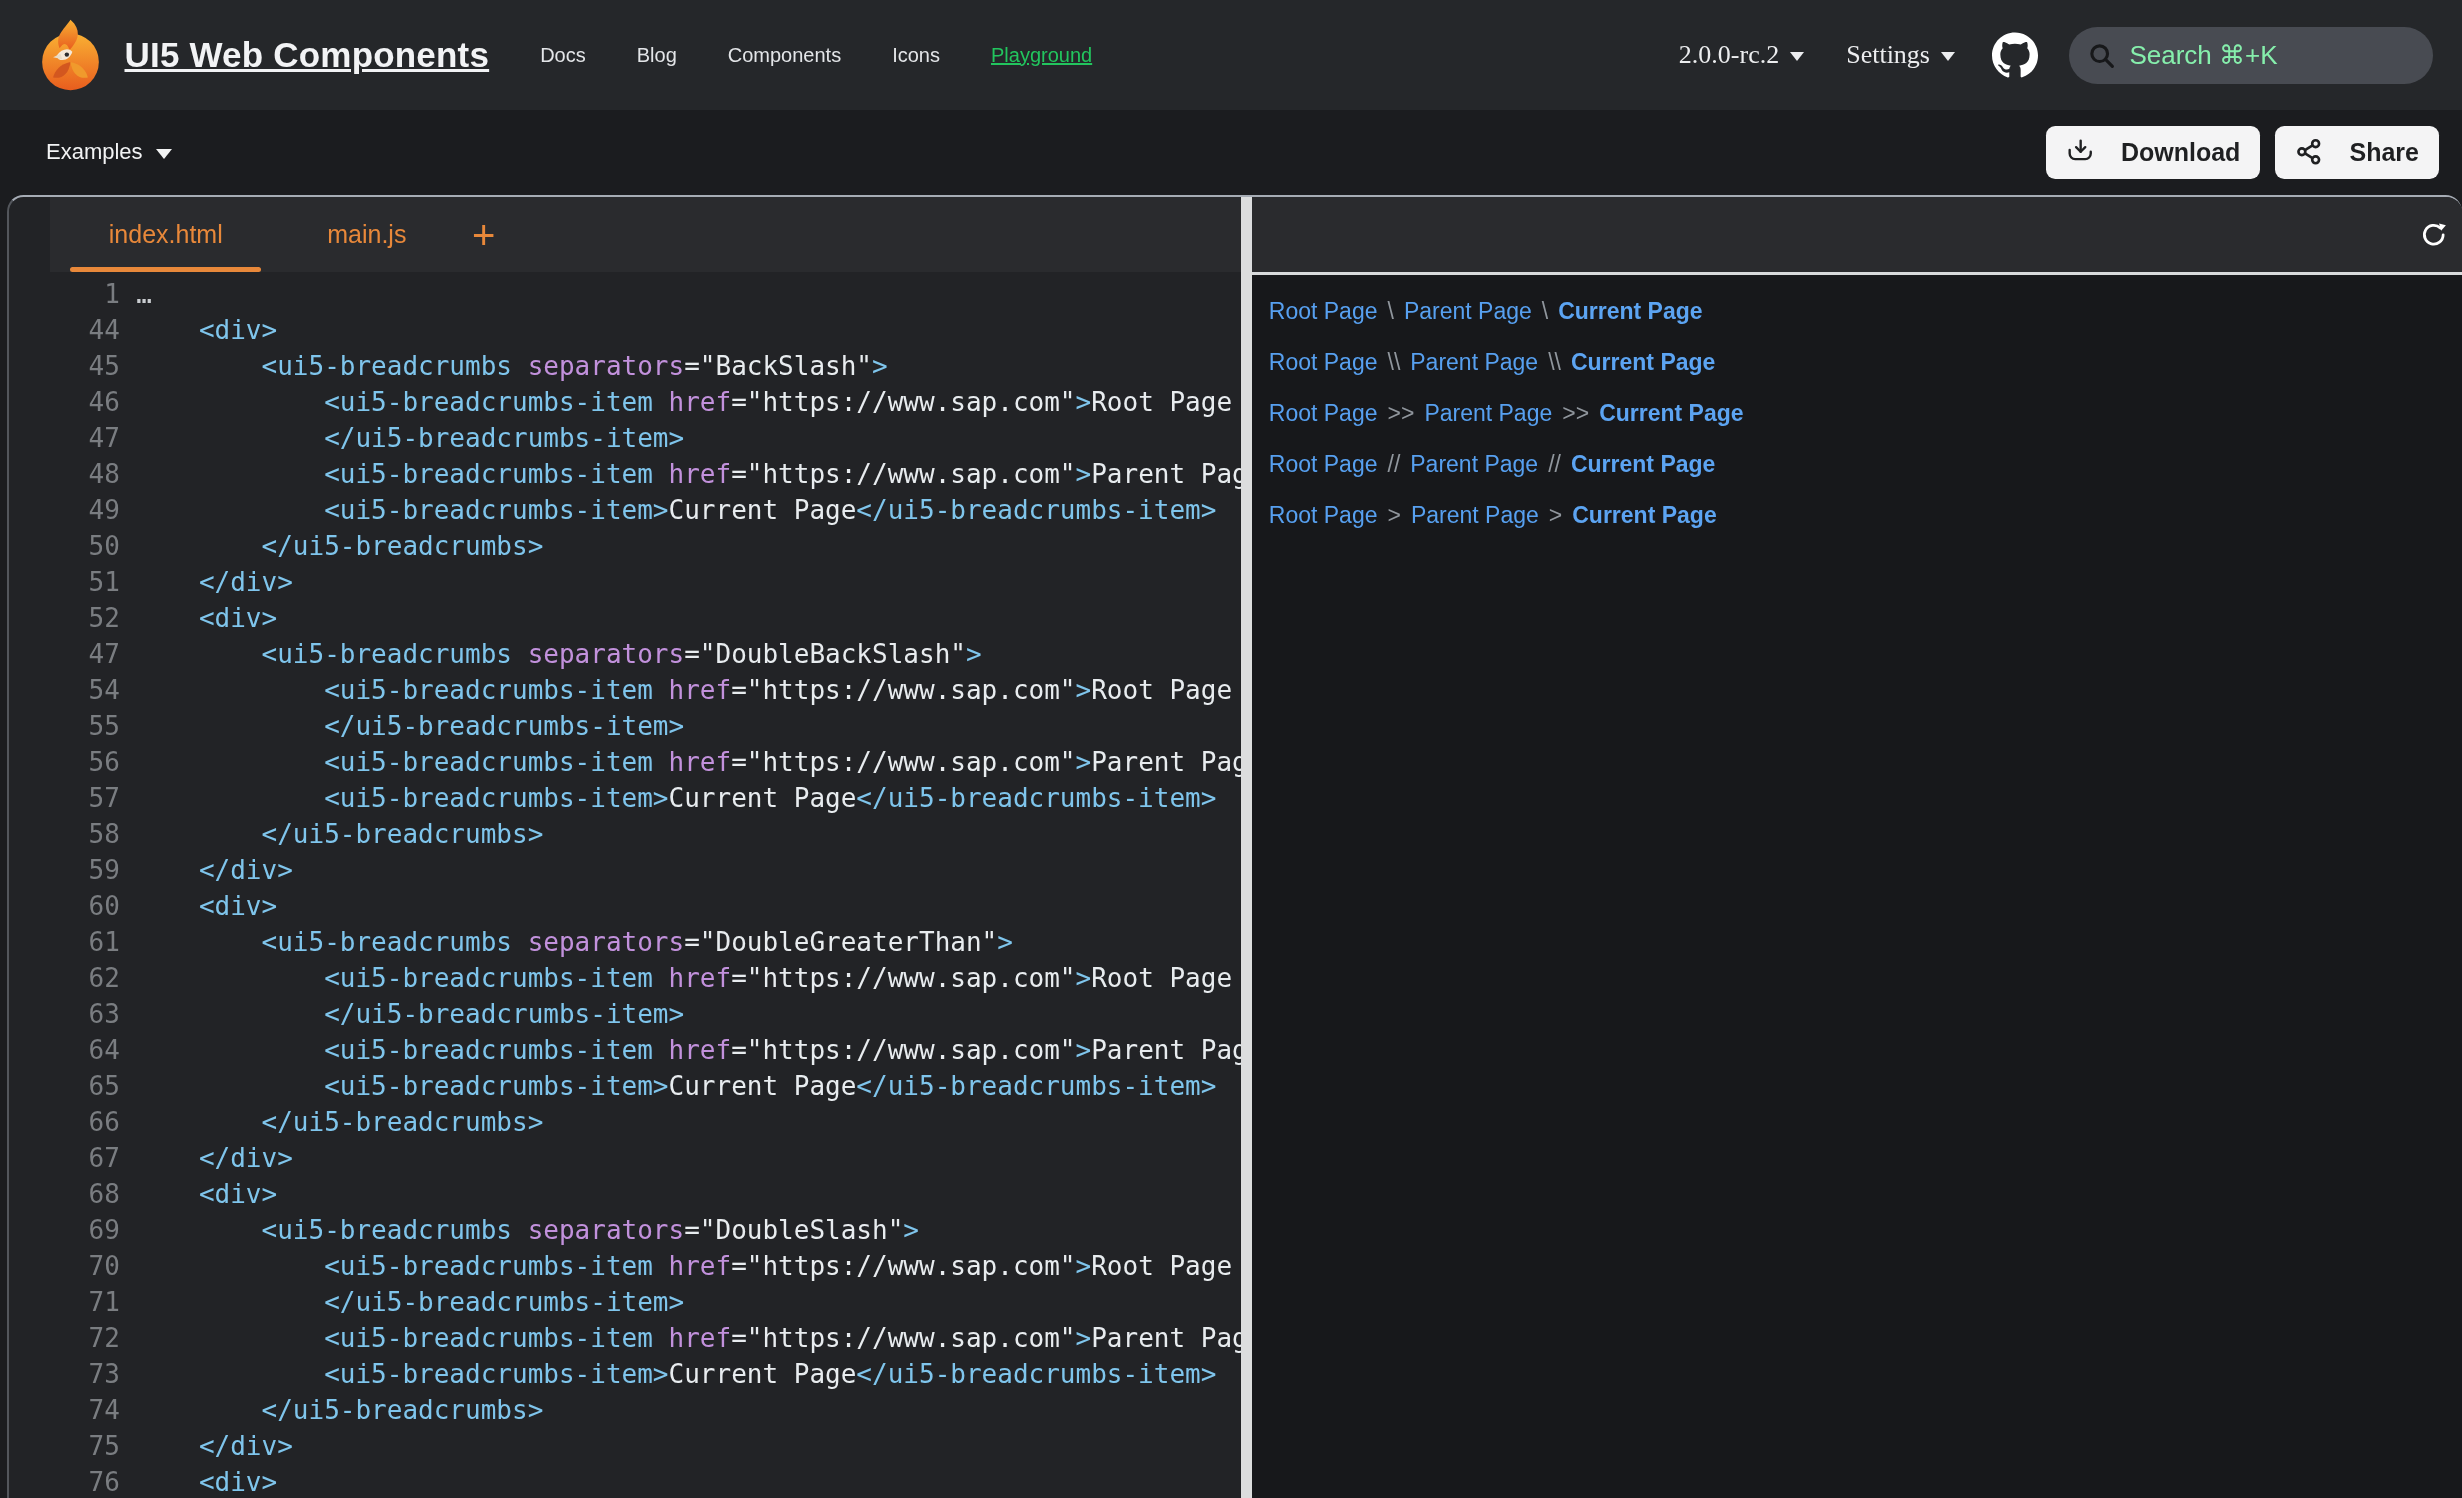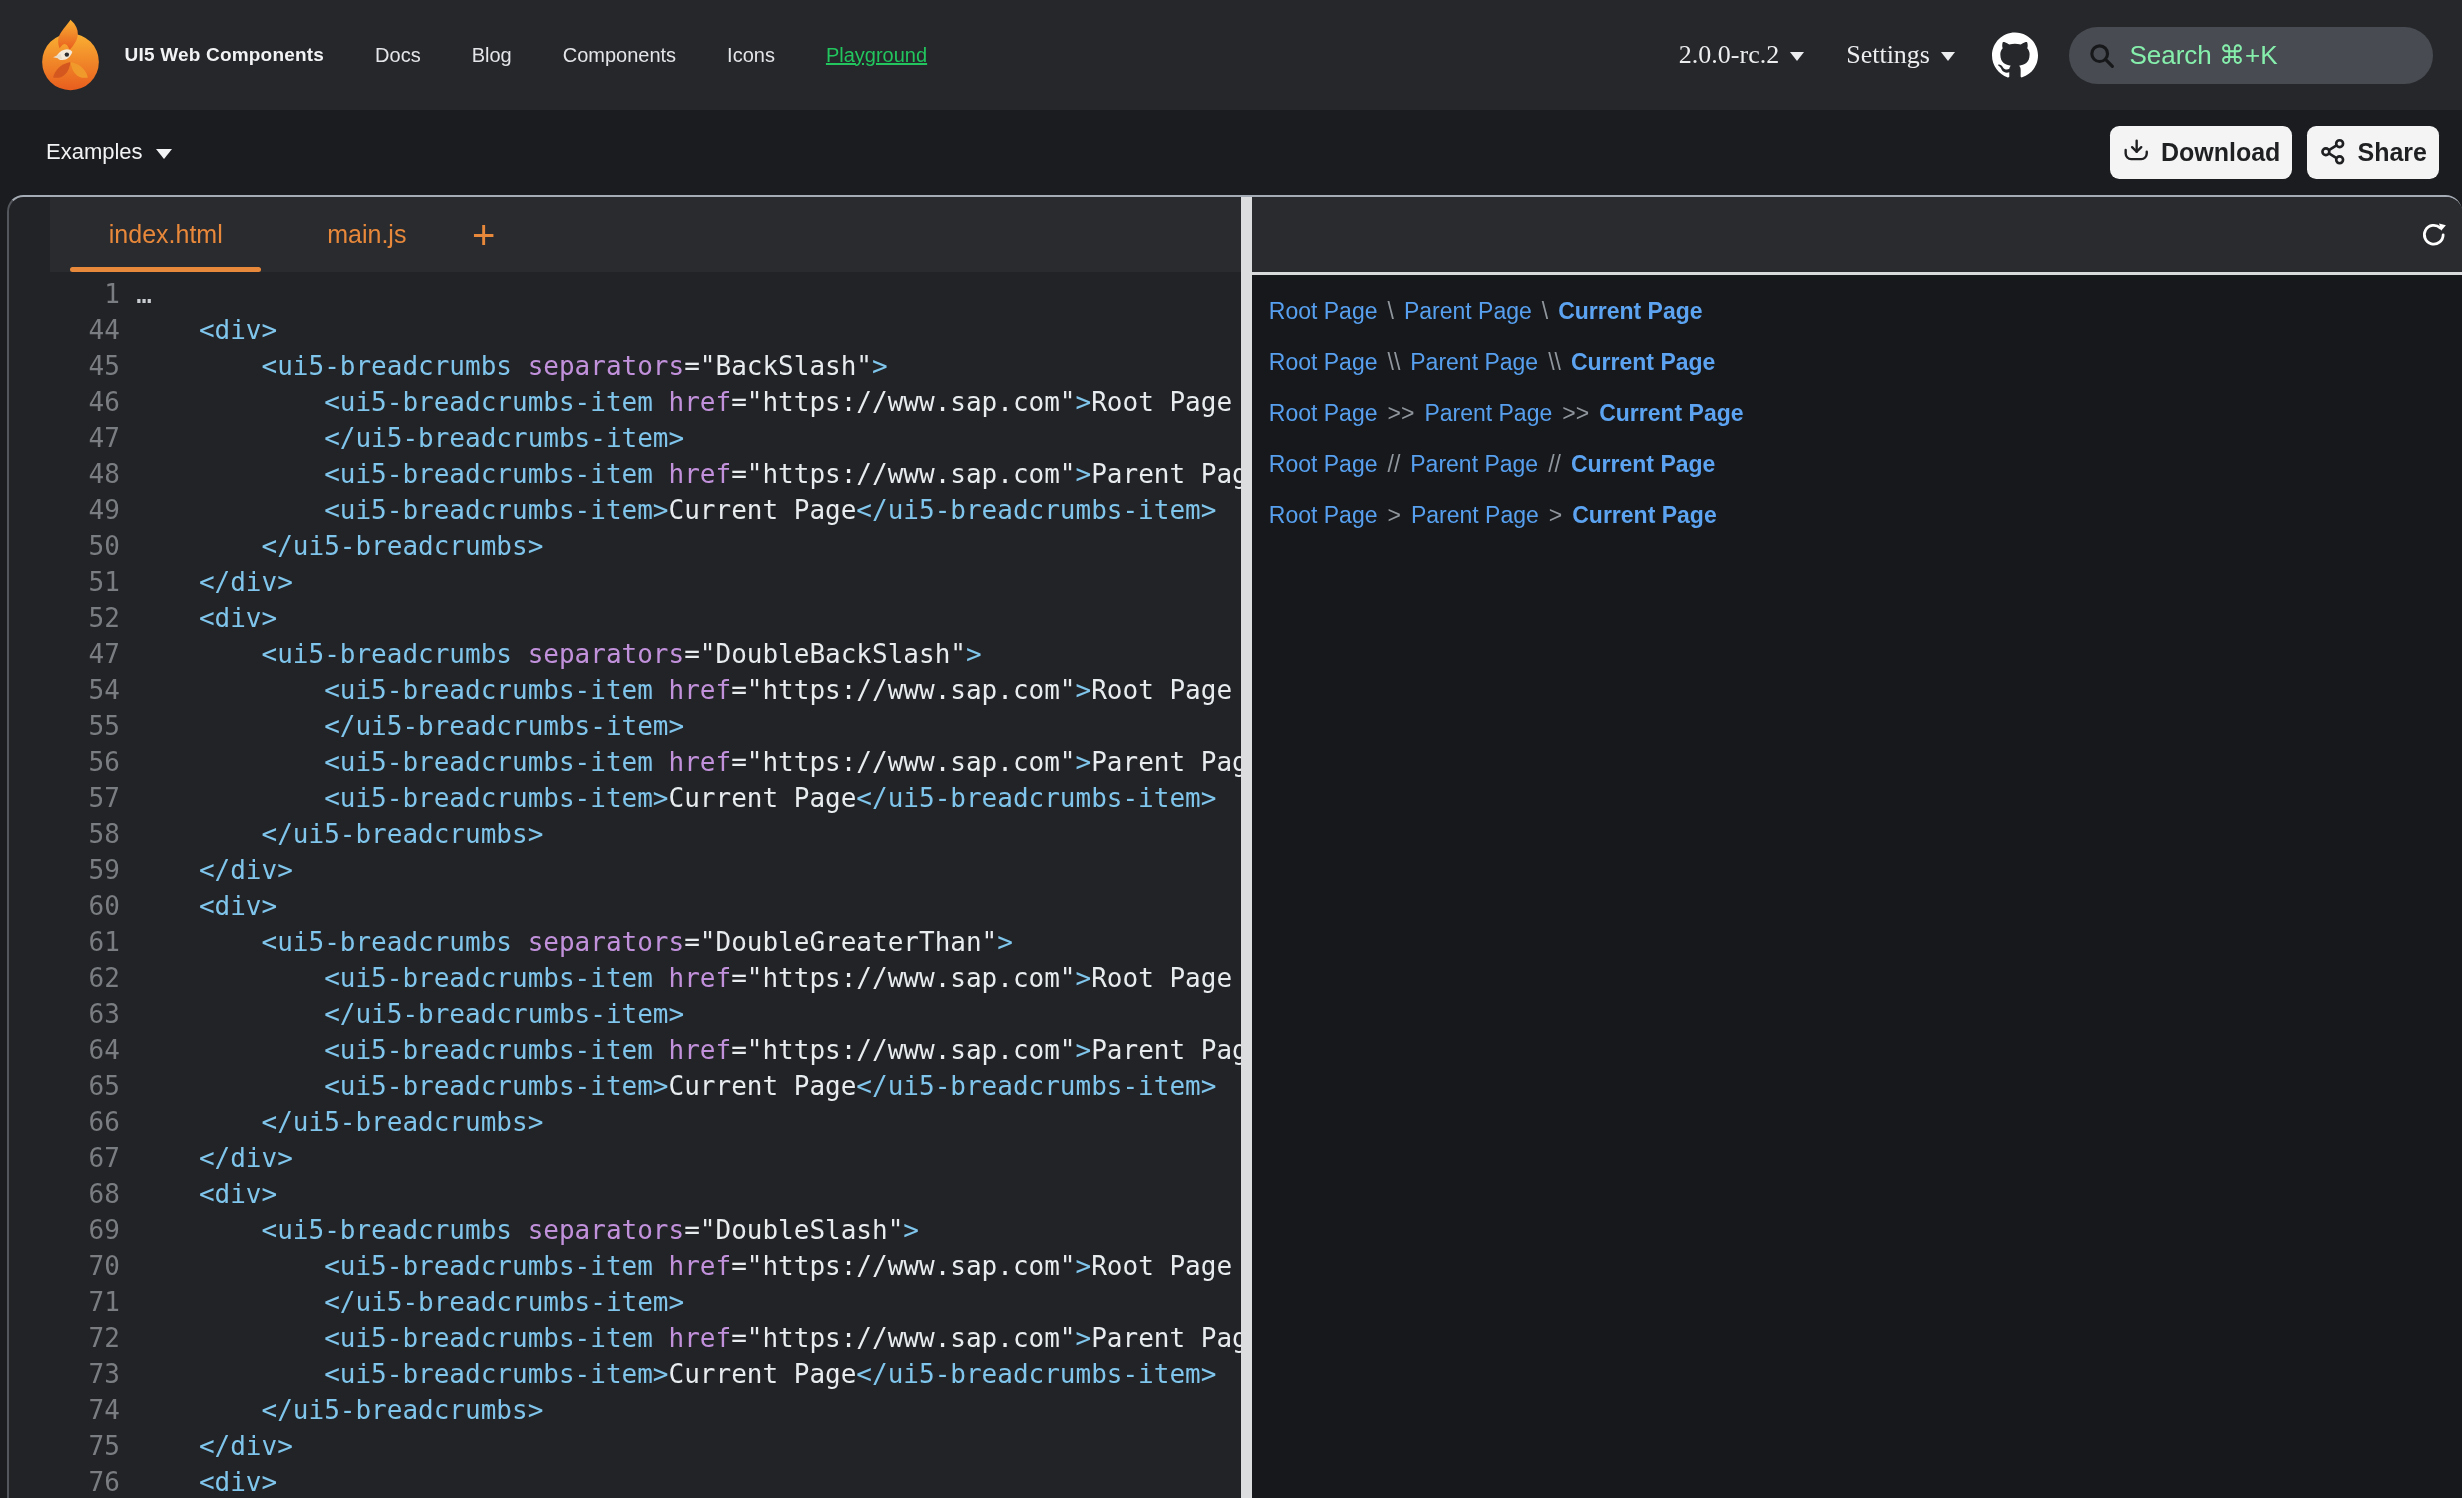--- a/index.html
+++ b/index.html
@@ -3,39 +3,39 @@
 <meta charset="utf-8">
 <style>
   * { box-sizing: border-box; }
   html,body { margin:0; padding:0; width:2462px; height:1498px; overflow:hidden;
               background:#1B1C1F; font-family:"Liberation Sans", sans-serif; }
 
   
   .site-header { height:110px; background:#25272A; display:flex; align-items:center; padding:0 29px 0 33px; }
   .brand { display:flex; align-items:center; }
   .logo { width:75px; height:75px; display:inline-block; }
-  .brand-title { color:#F2F3F5; font-size:19px; font-weight:bold; margin-left:16.5px; letter-spacing:0.2px; }
+  .brand-title { color:#F2F3F5; font-size:35px; font-weight:bold; margin-left:16.5px; letter-spacing:0.2px;text-decoration:underline; }
   .main-nav { display:flex; align-items:center; margin-left:51px; gap:51px; }
   .nav-item { color:#E3E5E8; font-size:20px; cursor:pointer; }
   .nav-item.active { color:#22c55e;text-decoration:underline; }
   .header-right { margin-left:auto; display:flex; align-items:center; }
   .dropdown { display:flex; align-items:center; color:#ECEDEF; font-size:26px; cursor:pointer; margin-left:42px;font-family:Liberation Serif, serif; }
   .caret { width:0; height:0; border-left:7.3px solid transparent; border-right:7.3px solid transparent;
            border-top:9.2px solid currentColor; display:inline-block; margin-left:11px; position:relative; top:1.8px; }
   .gh { margin-left:37px; display:flex; cursor:pointer; }
   .search { margin-left:31px; width:364px; height:57px; background:#484B52; border-radius:28.5px;
             display:flex; align-items:center; padding:0 18.4px; cursor:text; }
   .search .ph { color:#86efac; font-size:26px; margin-left:13px; }
 
   
   .subbar { height:84px; display:flex; align-items:center; padding:0 23px 0 46px; background:#1B1C1F; }
   .examples { display:flex; align-items:center; color:#F2F3F4; font-size:22px; cursor:pointer; }
   .subbar-actions { margin-left:auto; display:flex; gap:14.7px; }
-  .btn { display:flex; align-items:center; gap:11px; background:#F4F4F5; border:none; border-radius:9.2px;
-         height:53px; padding:0 12px; font-family:"Liberation Sans",sans-serif; font-size:25px;
+  .btn { display:flex; align-items:center; gap:27px; background:#F4F4F5; border:none; border-radius:9.2px;
+         height:53px; padding:0 20px; font-family:"Liberation Sans",sans-serif; font-size:25px;
          font-weight:bold; color:#1F2022; cursor:pointer; }
 
   
   .panel { position:absolute; left:7.3px; right:0; top:195px; bottom:0;
            border-top:2.8px solid #A6ACB5; border-left:2.8px solid #53565C;
            border-radius:16.5px 16.5px 0 0; overflow:hidden; display:flex; background:#222326; }
   .editor-pane { width:1232px; display:flex; flex-direction:column;padding-left:41px; }
   .tabbar { height:75px; background:#2A2B2E; display:flex; align-items:stretch; flex:none; }
   .tab { position:relative; display:flex; align-items:center; justify-content:center;
          color:#E8883A; font-size:25px; cursor:pointer; }

